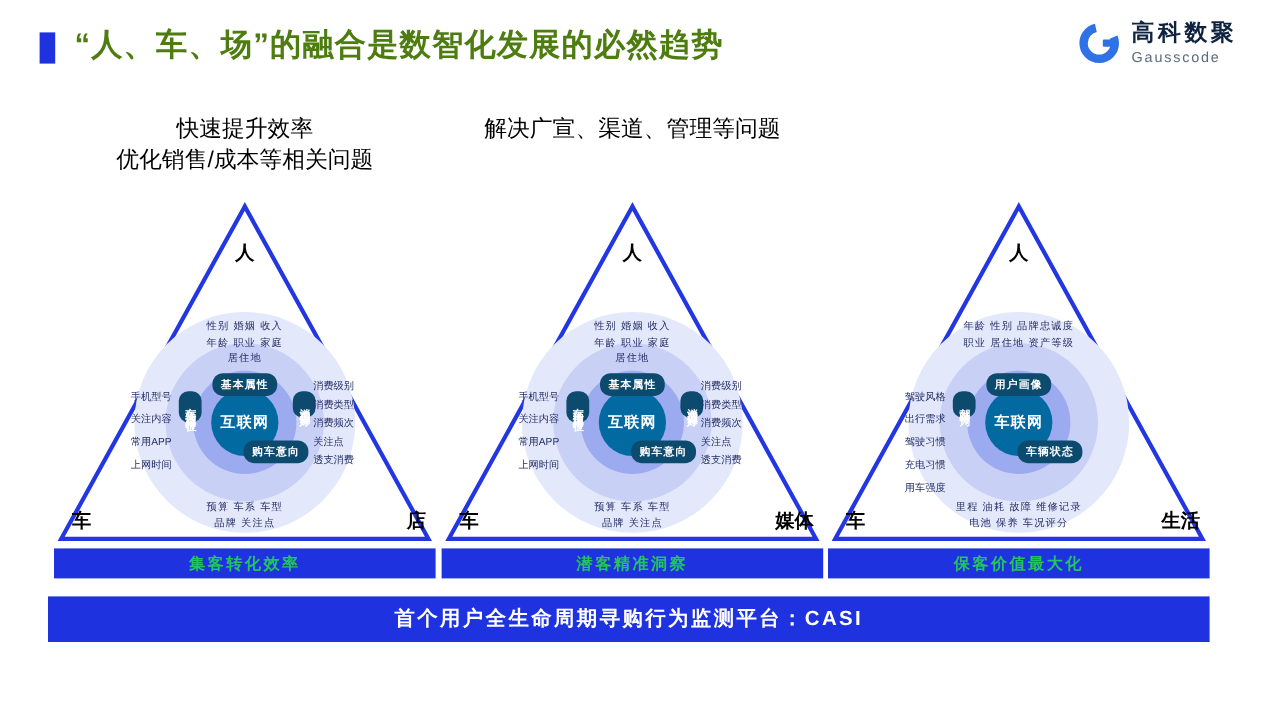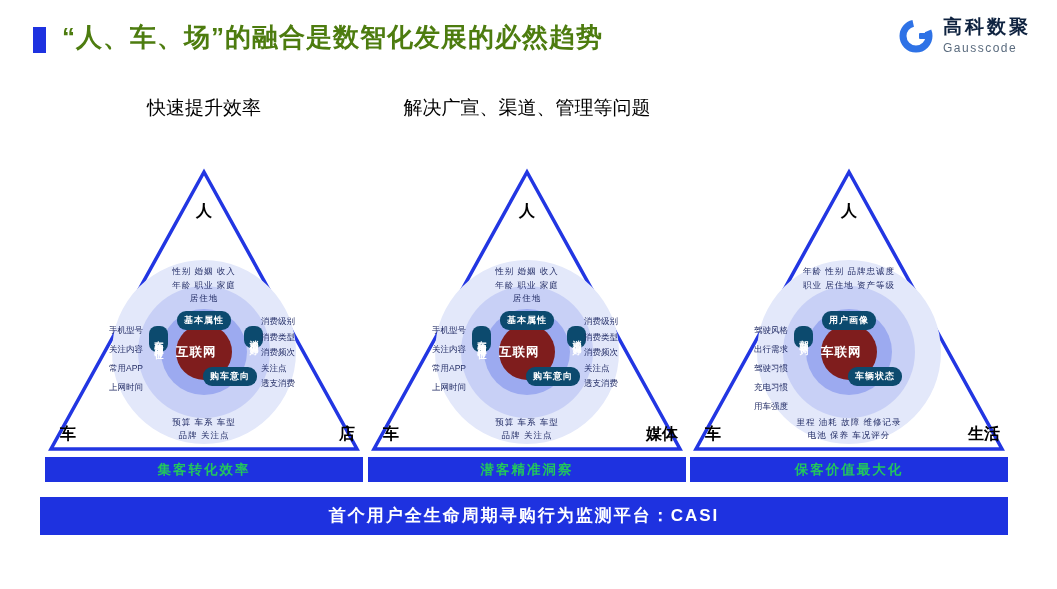--- a/index.html
+++ b/index.html
@@ -26,21 +26,21 @@
   .vtx { position:absolute; font-size:16px; font-weight:bold; color:#000; }
   .vtx-top { top:106px; left:0; width:100%; text-align:center; }
   .vtx-left { top:329px; left:15px; }
   .vtx-right { top:329px; right:8px; }
 
   .ring { position:absolute; border-radius:50%; }
   .ring-outer { left:67px; top:165px; width:184px; height:184px; background:#E3E8FA; }
   .ring-mid   { left:93px; top:191px; width:132px; height:132px; background:#C8D0F6; }
   .ring-inner { left:116px; top:214px; width:86px; height:86px; background:#9CAAF0; }
   .center-circle { position:absolute; left:131px; top:229px; width:56px; height:56px; border-radius:50%;
-    background:#7f1d1d; color:#fff; font-size:12.5px; font-weight:bold; text-align:left; line-height:56px; letter-spacing:1px; }
+    background:#0369a1; color:#fff; font-size:12.5px; font-weight:bold; text-align:center; line-height:56px; letter-spacing:1px; }
 
   .pill { position:absolute; background:#0c4a6e; color:#ffffff; font-size:9px; font-weight:bold;
     border-radius:9px; padding:3px 7px; letter-spacing:1px; white-space:nowrap;font-family:Liberation Serif, serif; }
   .pill-top { top:216px; left:50%; transform:translateX(-50%); }
   .pill-bottom { top:272px; left:50%; transform:translateX(-50%);margin-left:26px; }
   .pill-vert { writing-mode:vertical-rl; padding:7px 3px; letter-spacing:2px; border-radius:8px; }
   .pill-left { left:104px; top:231px; }
   .pill-right { left:199px; top:231px; }
 
   .cluster { position:absolute; font-size:8.5px; color:#232d66; white-space:pre-line; }
@@ -70,20 +70,21 @@
     </svg>
     <div class="logo-texts">
       <span class="logo-cn">高科数聚</span>
       <span class="logo-en">Gausscode</span>
     </div>
   </div>
 
   <div class="column" id="col1">
     <div class="heading">
       <div>快速提升效率</div>
+      <div>优化销售/成本等相关问题</div>
     </div>
     <svg class="triangle-svg" width="318" height="285" viewBox="0 0 318 285">
       <polygon points="159,4 6,281 312,281" fill="none" stroke="#2236E2" stroke-width="3.5"></polygon>
     </svg>
     <div class="vtx vtx-top">人</div>
     <div class="vtx vtx-left">车</div>
     <div class="vtx vtx-right">店</div>
     <div class="ring ring-outer"></div>
     <div class="ring ring-mid"></div>
     <div class="ring ring-inner"></div>

